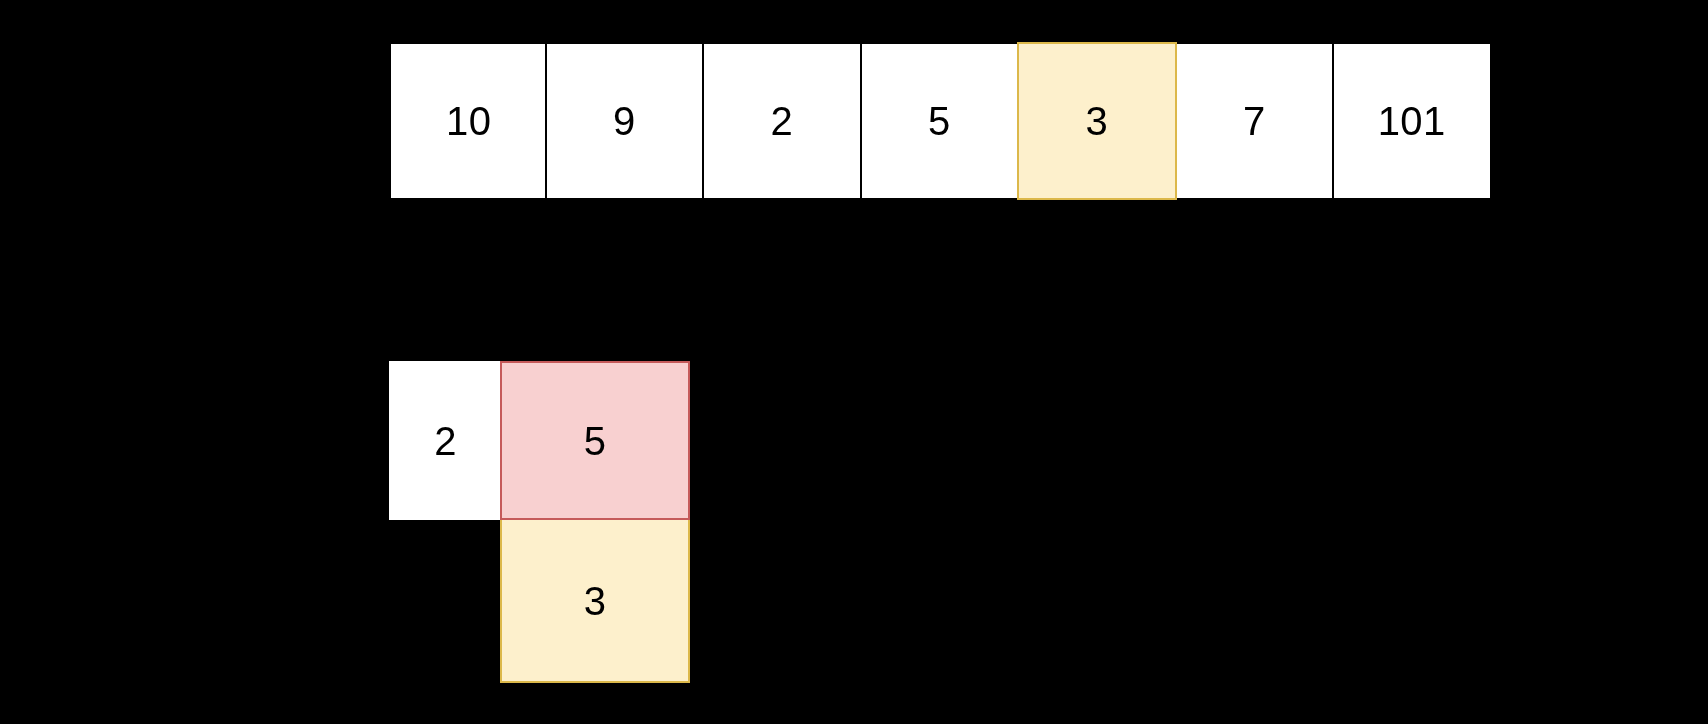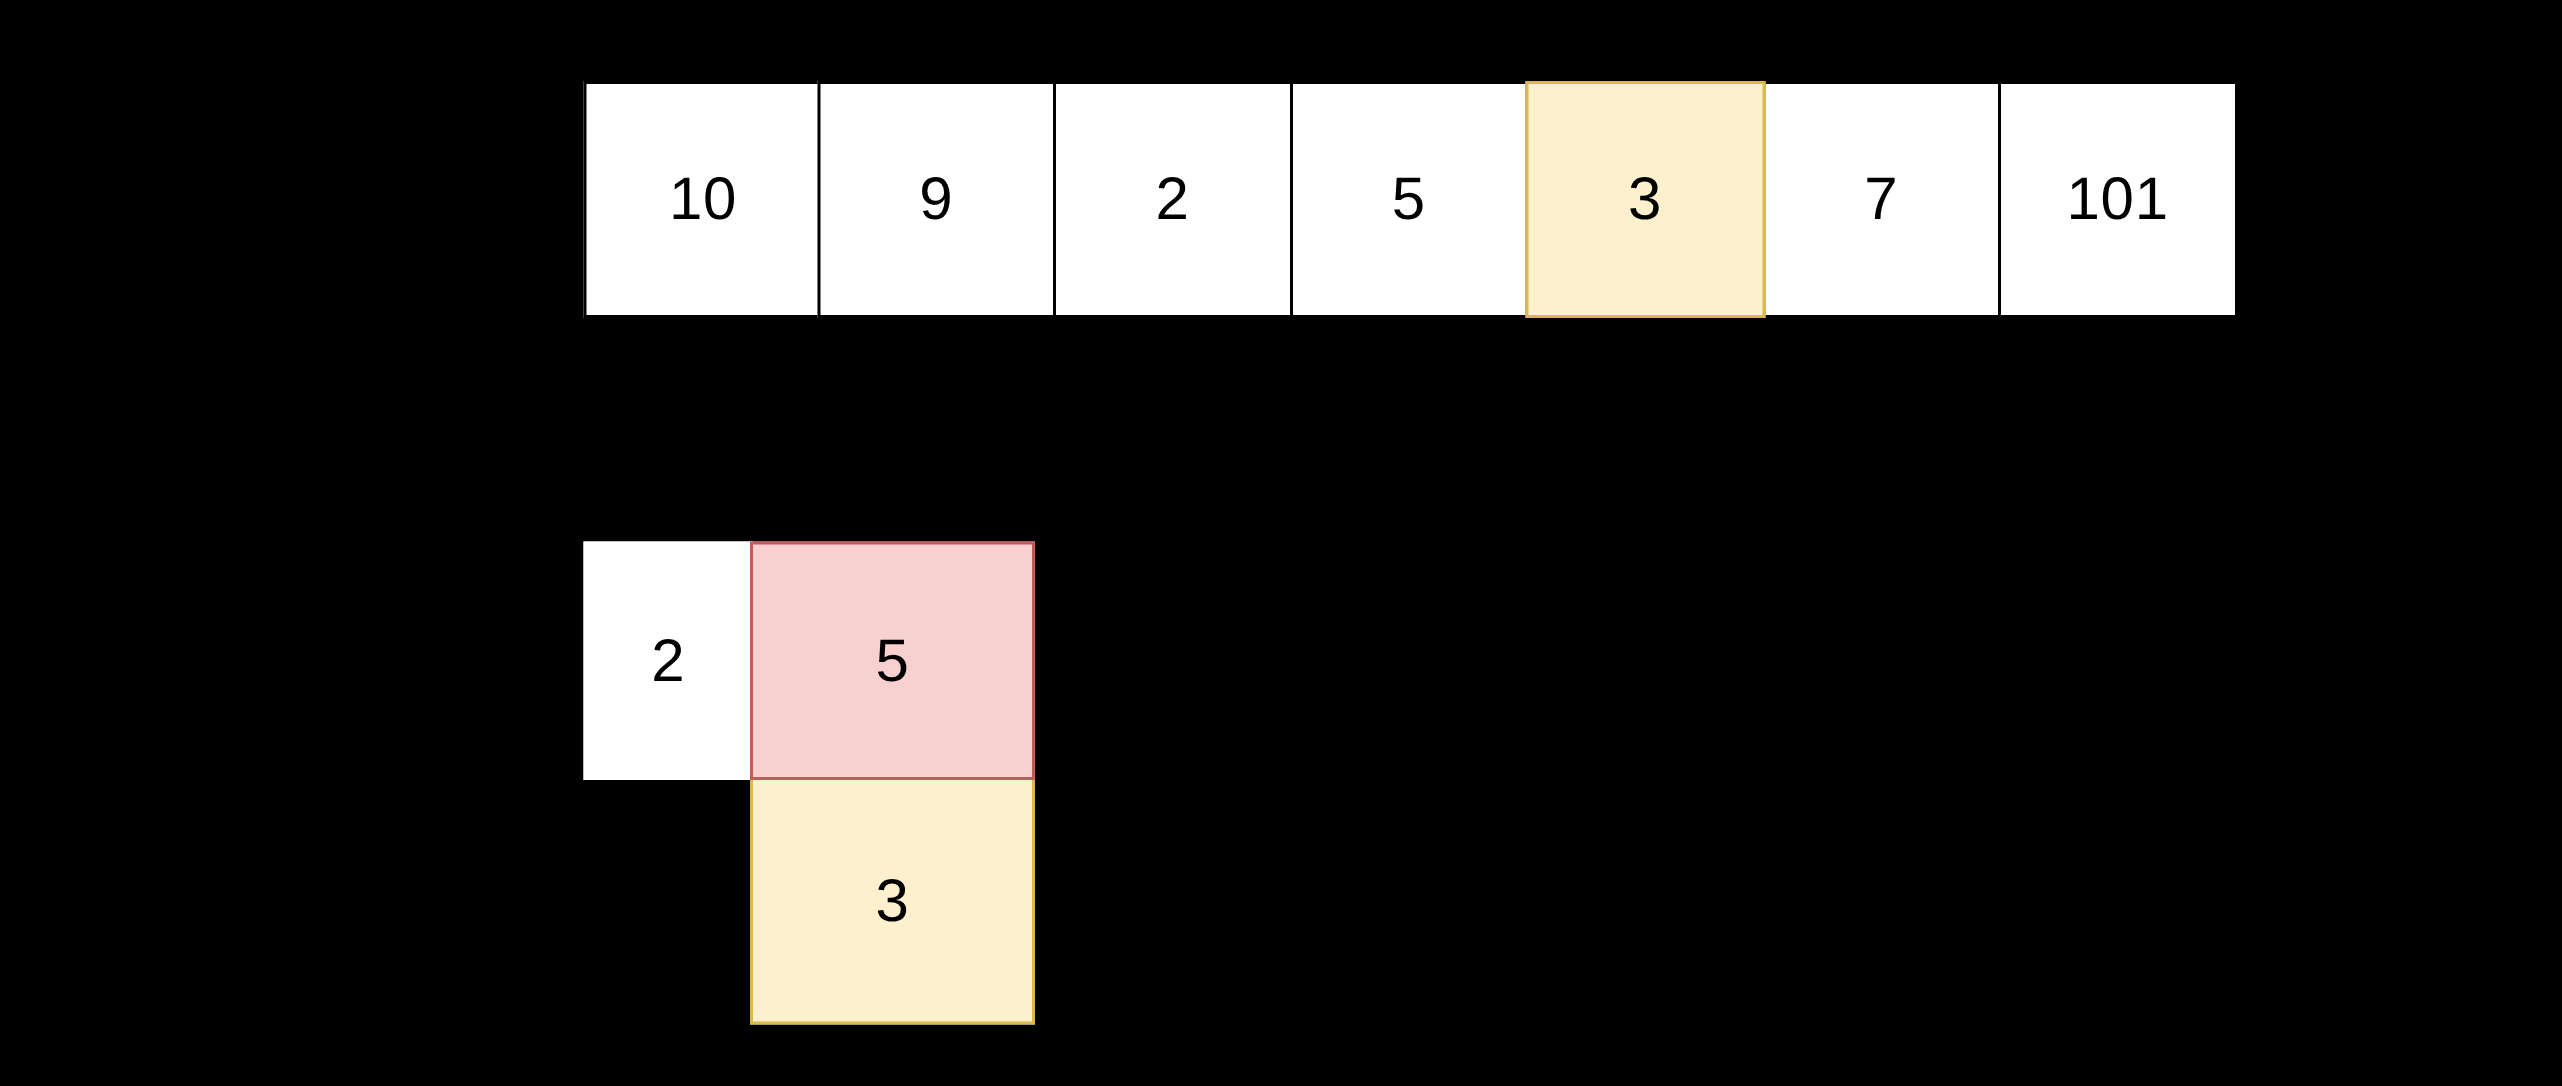--- a/index.html
+++ b/index.html
@@ -59,21 +59,21 @@
 
   
   #array-row {
     position: absolute;
     left: 389px;
     top: 42px;
     width: 1276px;
     height: 158px;
   }
   #array-row .cell {
-    top: 12px;
+    top: 0;
     height: 158px;
     width: 159.5px;
   }
   
   #array-row .cell + .cell {
     margin-left: -2px;
   }
 
   
   #pair-structure {

